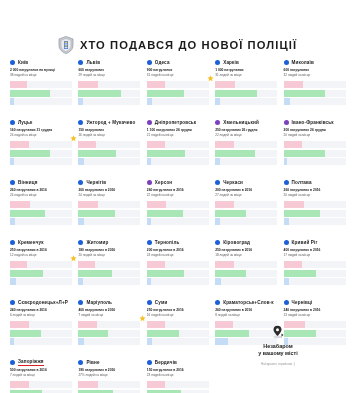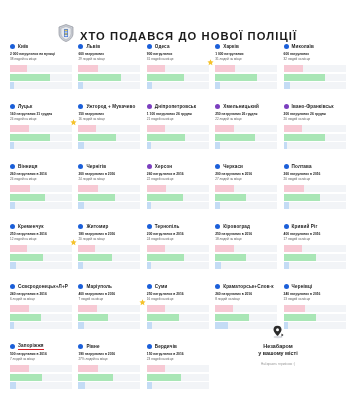--- a/index.html
+++ b/index.html
@@ -6,24 +6,25 @@
   body{
     width:355px;height:393px;
     background:#ffffff;
     font-family:"Liberation Sans","DejaVu Sans",sans-serif;
     color:#1b1b1b;
     overflow:hidden;
     position:relative;
   }
   
   .header{
-    display:flex;align-items:flex-end;justify-content:center;
+    display:flex;align-items:center;justify-content:center;
     gap:6px;
     height:26px;
     padding-top:16px;
+    margin-top:16px;
   }
   .badge-icon{width:16px;height:18px;flex:none;display:block;}
   .header-title{
     font-size:11.2px;
     font-weight:700;
     letter-spacing:1.1px;
     color:#1b1b1b;
     white-space:nowrap;
   }
   

